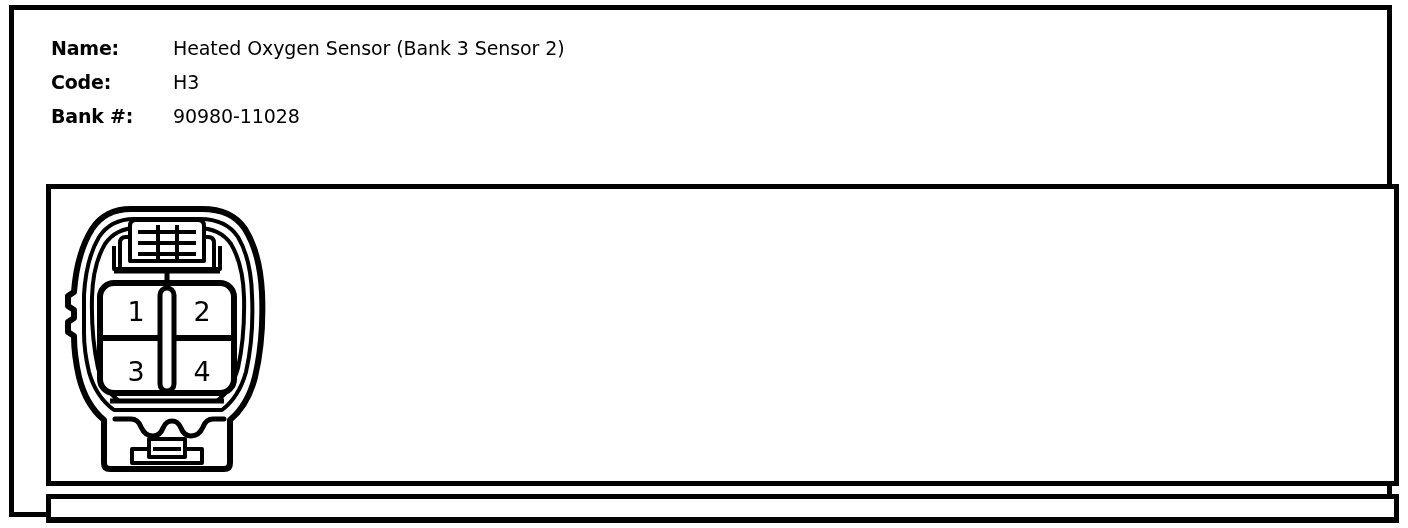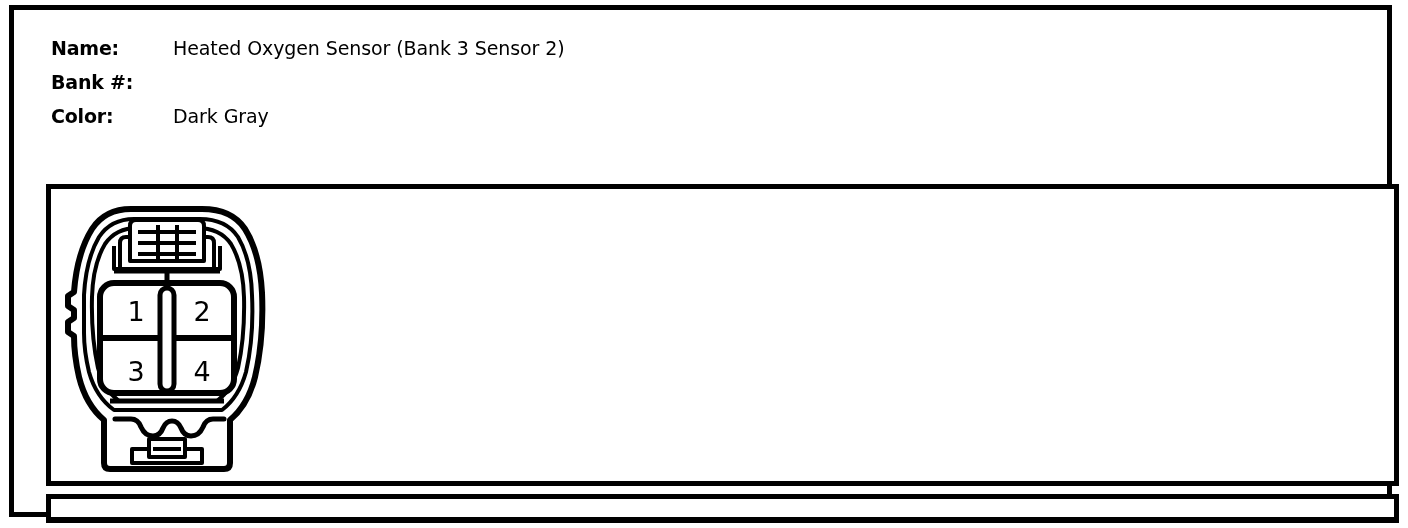--- a/index.html
+++ b/index.html
@@ -106,29 +106,30 @@
 
   <div id="outer-frame">
 
     <div id="info-block">
 
       <div class="info-row">
         <span class="info-label">Name:</span>
         <span class="info-value">Heated Oxygen Sensor (Bank 3 Sensor 2)</span>
       </div>
 
+      <div class="info-row">
+        <span class="info-label">Code:</span>
+        <span class="info-value">H3</span>
+      </div>
 
       <div class="info-row">
         <span class="info-label">Bank #:</span>
-      </div>
-
-      <div class="info-row">
-        <span class="info-label">Color:</span>
-        <span class="info-value">Dark Gray</span>
-      </div>
+        <span class="info-value">90980-11028</span>
+      </div>
+
 
     </div>
 
     <div id="diagram-box">
 
       <div id="connector-wrap">
         <svg id="connector-svg" viewBox="0 0 230 288">
 
           <path fill="none" stroke="#000000" stroke-width="6" stroke-linejoin="round" stroke-linecap="round" d="M 77,18
                    L 148,18

